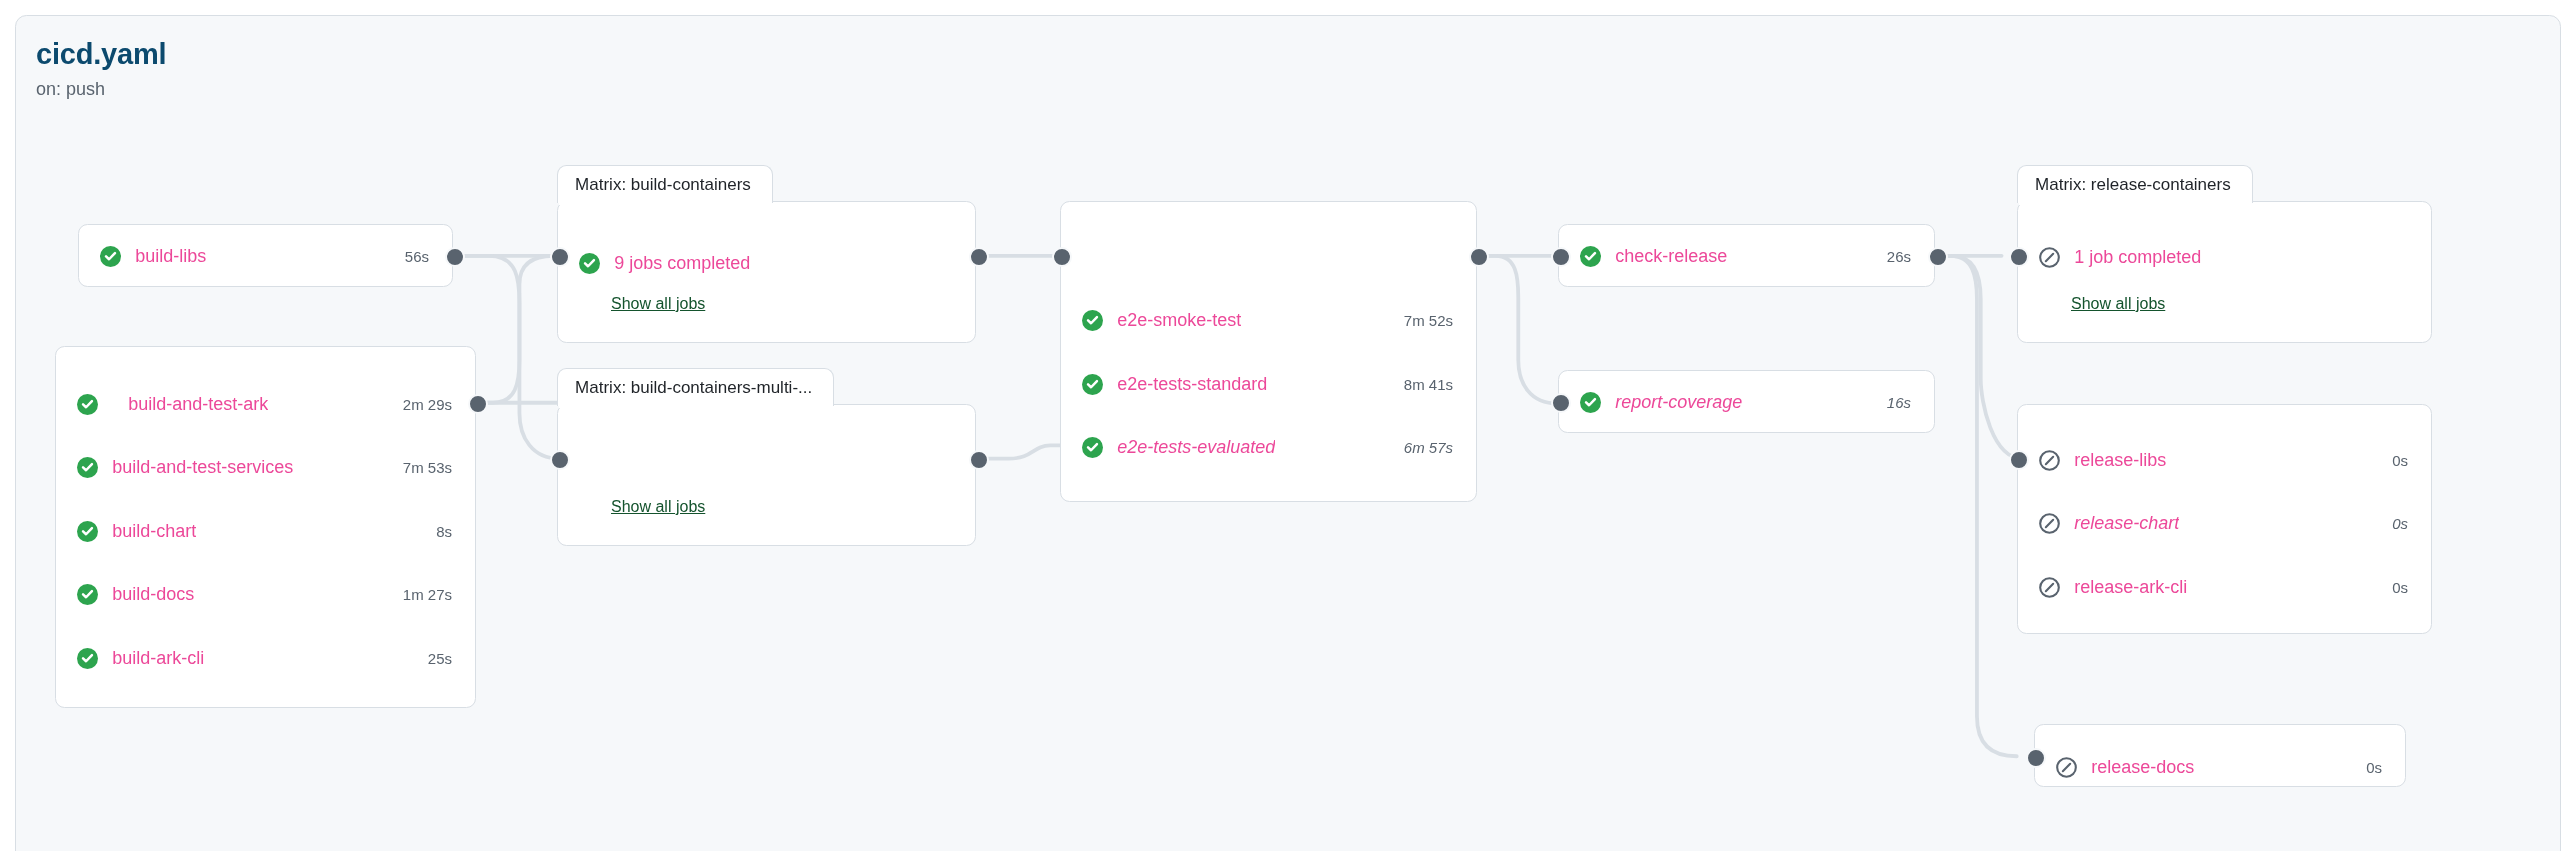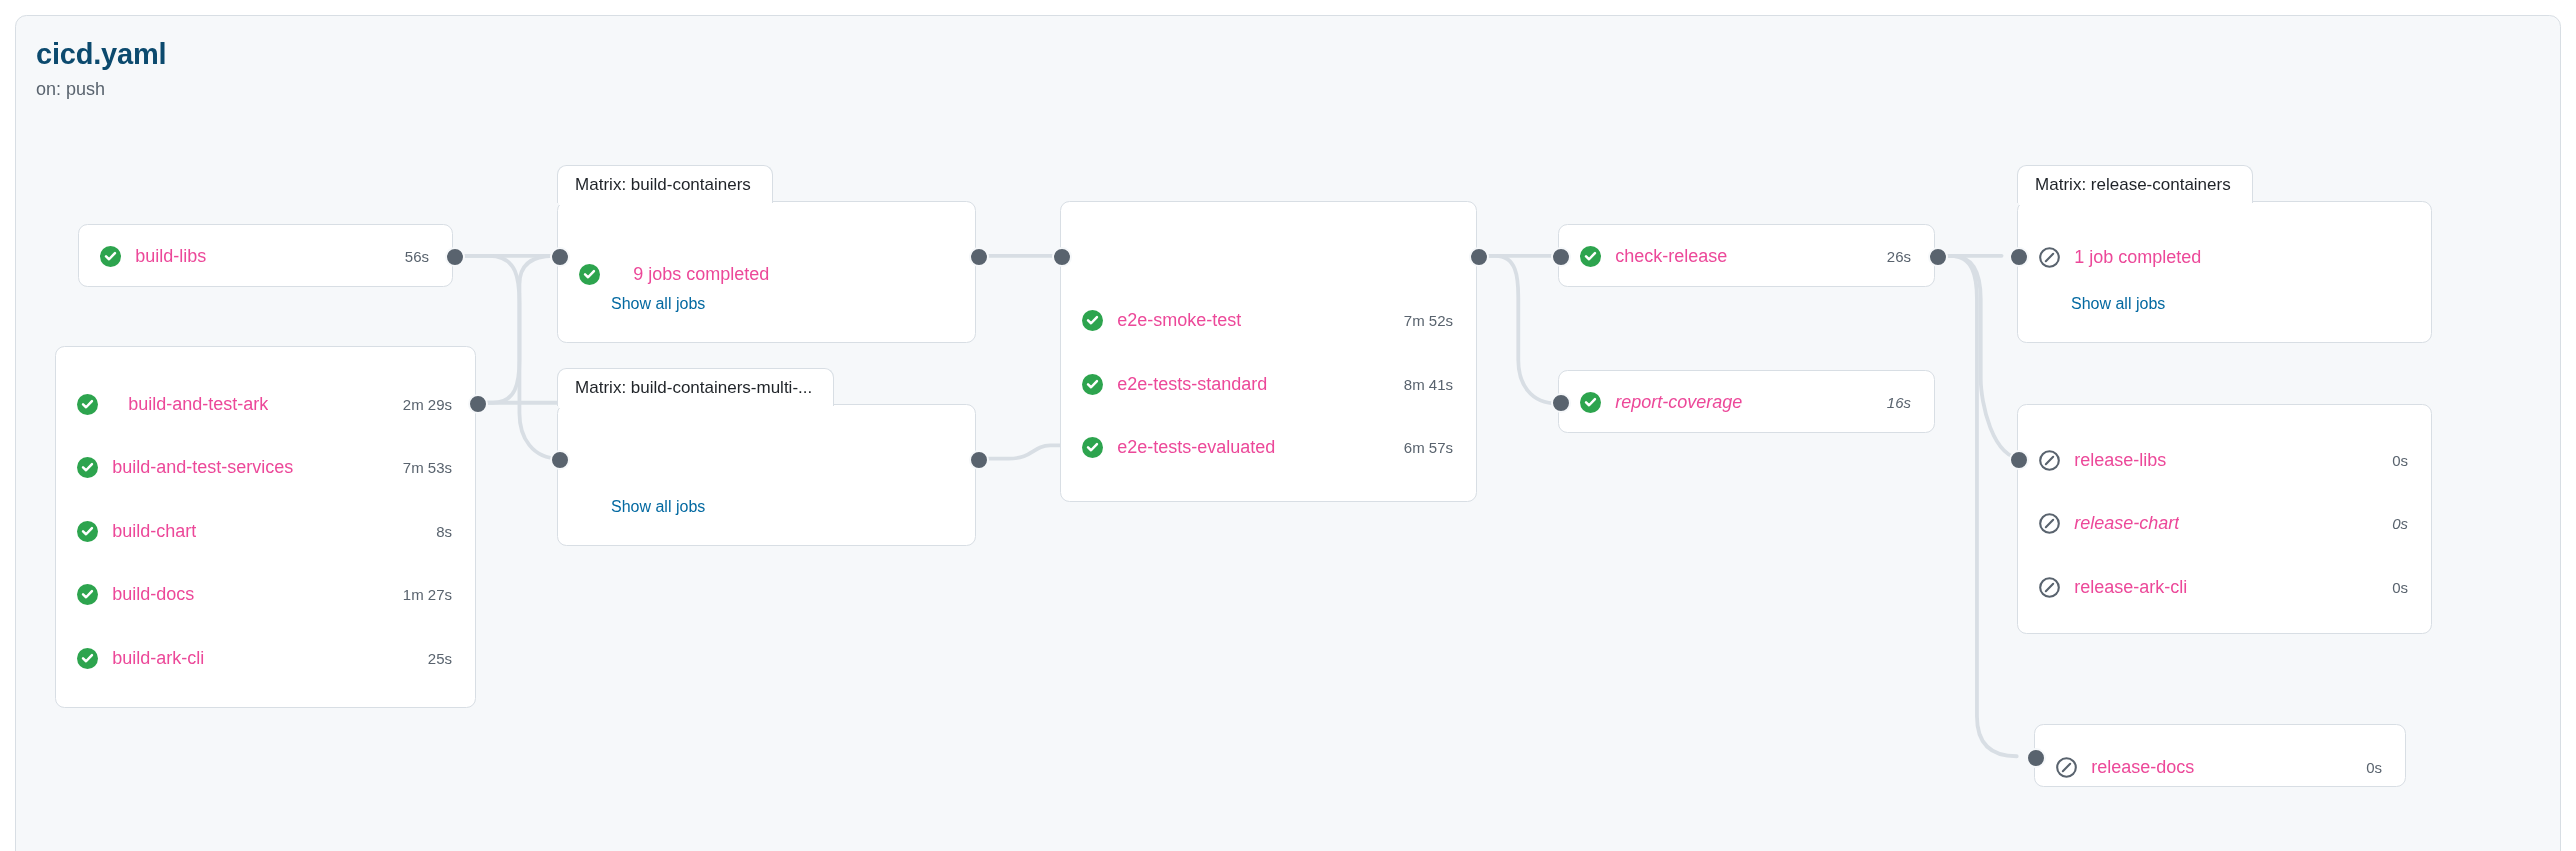--- a/index.html
+++ b/index.html
@@ -138,22 +138,23 @@
     margin-left: auto;
     font-size: 15px;
     color: #59636e;
     white-space: nowrap;
     padding-left: 13.3px;
   }
   .row-sub {
     position: absolute;
     left: 53px;
     font-size: 16px;
-    color: #0369a1;
+    color: #14532d;
     white-space: nowrap;
+    text-decoration: underline;
   }
 
   
   .status {
     width: 21px;
     height: 21px;
     flex: 0 0 21px;
     display: block;
   }
 
@@ -264,21 +265,21 @@
         <path d="M11.4 5.4 L6.9 10.1 L4.6 7.9" fill="none" stroke="#ffffff" stroke-width="1.9" stroke-linecap="round" stroke-linejoin="round"></path>
       </svg>
       <span class="row-name">build-ark-cli</span>
       <span class="row-dur">25s</span>
     </div>
   </div>
   <div class="dot" style="left:468px; top:394px;"></div>
 
   <div class="node matrix-node" style="left:557px; top:201px; width:419px; height:142px;">
     <div class="matrix-tab">Matrix: build-containers</div>
-    <div class="row" style="top:58px;gap:19px;">
+    <div class="row" style="top:47px;">
       <svg class="status" viewBox="0 0 16 16">
         <circle cx="8" cy="8" r="8" fill="#2da44e"></circle>
         <path d="M11.4 5.4 L6.9 10.1 L4.6 7.9" fill="none" stroke="#ffffff" stroke-width="1.9" stroke-linecap="round" stroke-linejoin="round"></path>
       </svg>
       <span class="row-name">9 jobs completed</span>
     </div>
     <div class="row-sub" style="top:93px;">Show all jobs</div>
   </div>
   <div class="dot" style="left:550px; top:247px;"></div>
   <div class="dot" style="left:969px; top:247px;"></div>
@@ -300,21 +301,21 @@
       <span class="row-dur">7m 52s</span>
     </div>
     <div class="row" style="top:168px;">
       <svg class="status" viewBox="0 0 16 16">
         <circle cx="8" cy="8" r="8" fill="#2da44e"></circle>
         <path d="M11.4 5.4 L6.9 10.1 L4.6 7.9" fill="none" stroke="#ffffff" stroke-width="1.9" stroke-linecap="round" stroke-linejoin="round"></path>
       </svg>
       <span class="row-name">e2e-tests-standard</span>
       <span class="row-dur">8m 41s</span>
     </div>
-    <div class="row" style="top:231px;">
+    <div class="row" style="top:231px;font-style:italic;">
       <svg class="status" viewBox="0 0 16 16">
         <circle cx="8" cy="8" r="8" fill="#2da44e"></circle>
         <path d="M11.4 5.4 L6.9 10.1 L4.6 7.9" fill="none" stroke="#ffffff" stroke-width="1.9" stroke-linecap="round" stroke-linejoin="round"></path>
       </svg>
       <span class="row-name">e2e-tests-evaluated</span>
       <span class="row-dur">6m 57s</span>
     </div>
   </div>
   <div class="dot" style="left:1052px; top:247px;"></div>
   <div class="dot" style="left:1469px; top:247px;"></div>

